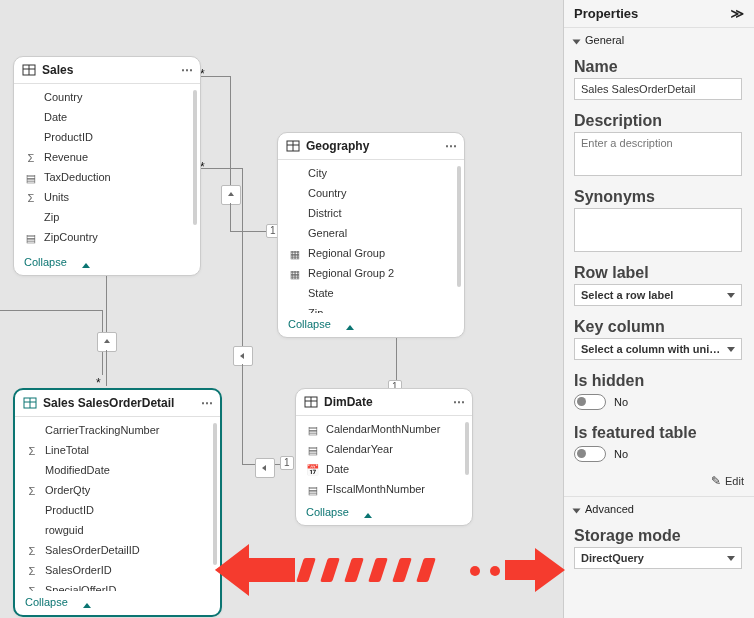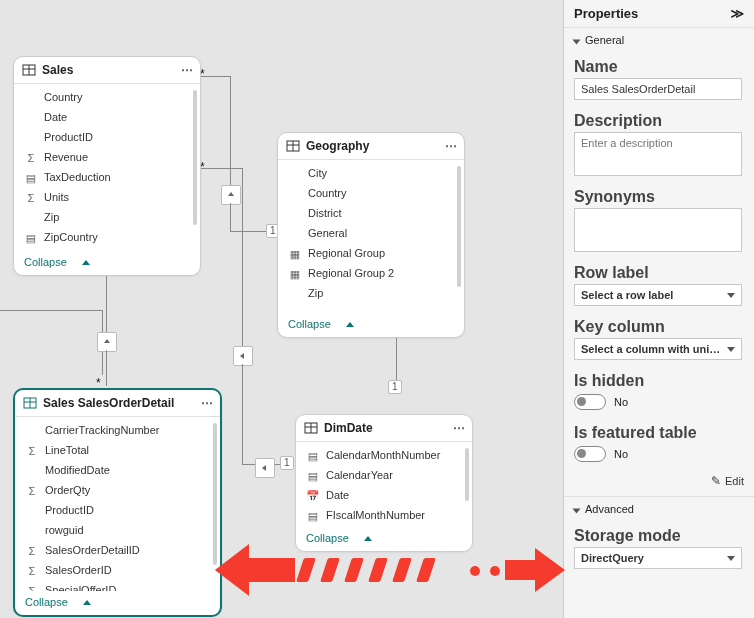--- a/index.html
+++ b/index.html
@@ -11,21 +11,21 @@
 .table-card{position:absolute;background:#fff;border:1px solid #ccc;border-radius:10px;box-shadow:0 1px 3px rgba(0,0,0,.05);display:flex;flex-direction:column;}
 .table-card.selected{border:2px solid #0b7572;}
 .table-header{display:flex;align-items:center;gap:6px;padding:6px 6px 6px 8px;border-bottom:1px solid #e0e0e0;font-weight:600;font-size:12px;}
 .table-header .title{flex:1;}
 .table-header .ico{width:14px;height:14px;display:inline-block;}
 .menu-dots{letter-spacing:1px;cursor:pointer;color:#555;font-weight:bold;}
 .table-body{flex:1;overflow:hidden;position:relative;padding:4px 0;}
 .table-body .sb{position:absolute;right:3px;top:6px;bottom:26px;width:4px;background:#d0d0d0;border-radius:2px;}
 .field{display:flex;align-items:flex-start;gap:6px;padding:3px 10px 3px 10px;font-size:11px;color:#333;}
 .field .fi{width:14px;height:14px;display:inline-flex;align-items:center;justify-content:center;color:#666;font-size:11px;}
-.collapse{padding:5px 10px 7px;font-size:11px;color:#0b7572;display:flex;align-items:center;gap:15px;cursor:pointer;}
+.collapse{padding:5px 10px 7px;font-size:11px;color:#0b7572;display:flex;align-items:flex-end;gap:15px;cursor:pointer;}
 .chev-up{display:inline-block;border-left:4px solid transparent;border-right:4px solid transparent;border-bottom:5px solid #0b7572;}
 
 
 .conn{position:absolute;background:#888;}
 .h{height:1px}.v{width:1px}
 .card-badge{position:absolute;background:#fff;border:1px solid #bbb;border-radius:2px;font-size:10px;line-height:12px;padding:0 3px;color:#555;}
 .arrow-badge{position:absolute;width:18px;height:18px;background:#fff;border:1px solid #bbb;border-radius:2px;display:flex;align-items:center;justify-content:center;}
 .arrow-badge svg{width:10px;height:10px;}
 .star-badge{position:absolute;font-size:12px;color:#111;}
 
@@ -186,20 +186,24 @@
       <div class="field">
           <span class="fi">▦</span>
           <span>Regional Group</span>
         </div>
       <div class="field">
           <span class="fi">▦</span>
           <span>Regional Group 2</span>
         </div>
       <div class="field">
           <span class="fi"></span>
+          <span>State</span>
+        </div>
+      <div class="field">
+          <span class="fi"></span>
           <span>Zip</span>
         </div>
     </div>
     <div class="collapse">
         <span>Collapse</span>
         <span class="chev-up"></span>
       </div>
   </div>
 
   <div class="table-card selected" style="left:13px;top:388px;width:205px;height:225px;">
@@ -250,21 +254,21 @@
           <span class="fi">Σ</span>
           <span>SpecialOfferID</span>
         </div>
     </div>
     <div class="collapse">
         <span>Collapse</span>
         <span class="chev-up"></span>
       </div>
   </div>
 
-  <div class="table-card" style="left:295px;top:414px;width:176px;height:136px;">
+  <div class="table-card" style="left:295px;top:388px;width:176px;height:136px;">
     <div class="table-header">
       <span class="ico"><svg viewBox="0 0 14 14">
             <rect x="1" y="2" width="12" height="10" fill="none" stroke="#333"></rect>
             <line x1="1" y1="6" x2="13" y2="6" stroke="#333"></line>
             <line x1="7" y1="2" x2="7" y2="12" stroke="#333"></line>
           </svg></span>
       <span class="title">DimDate</span>
       <span class="menu-dots">⋯</span>
     </div>
     <div class="table-body">

